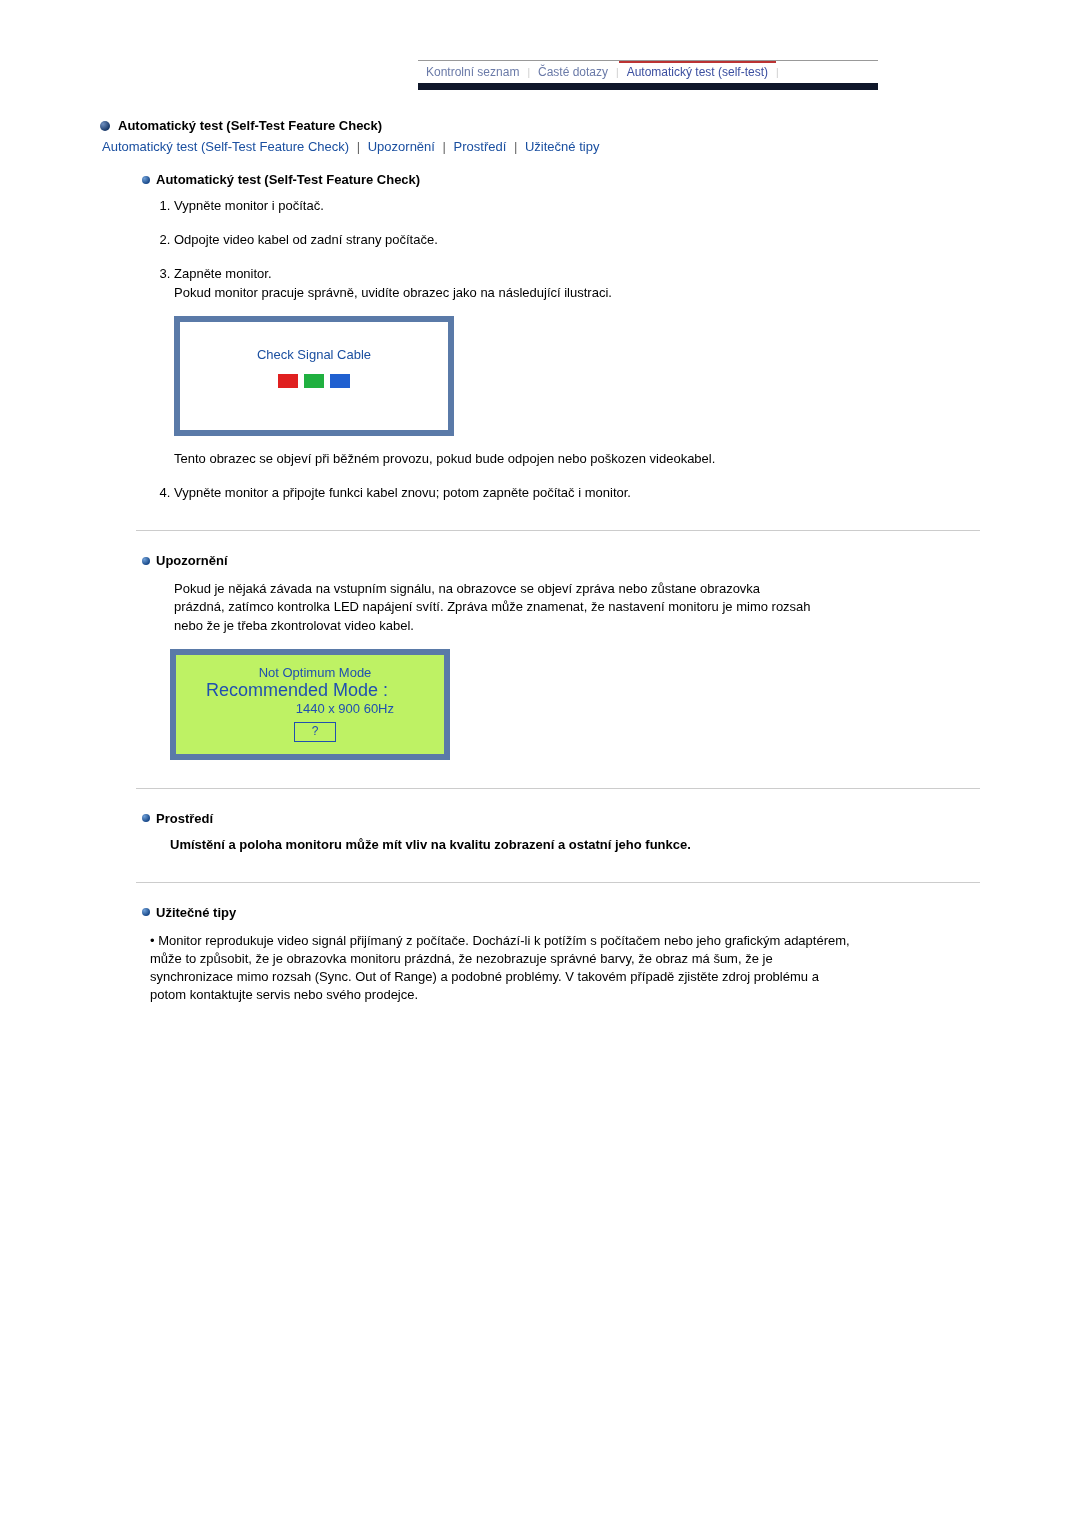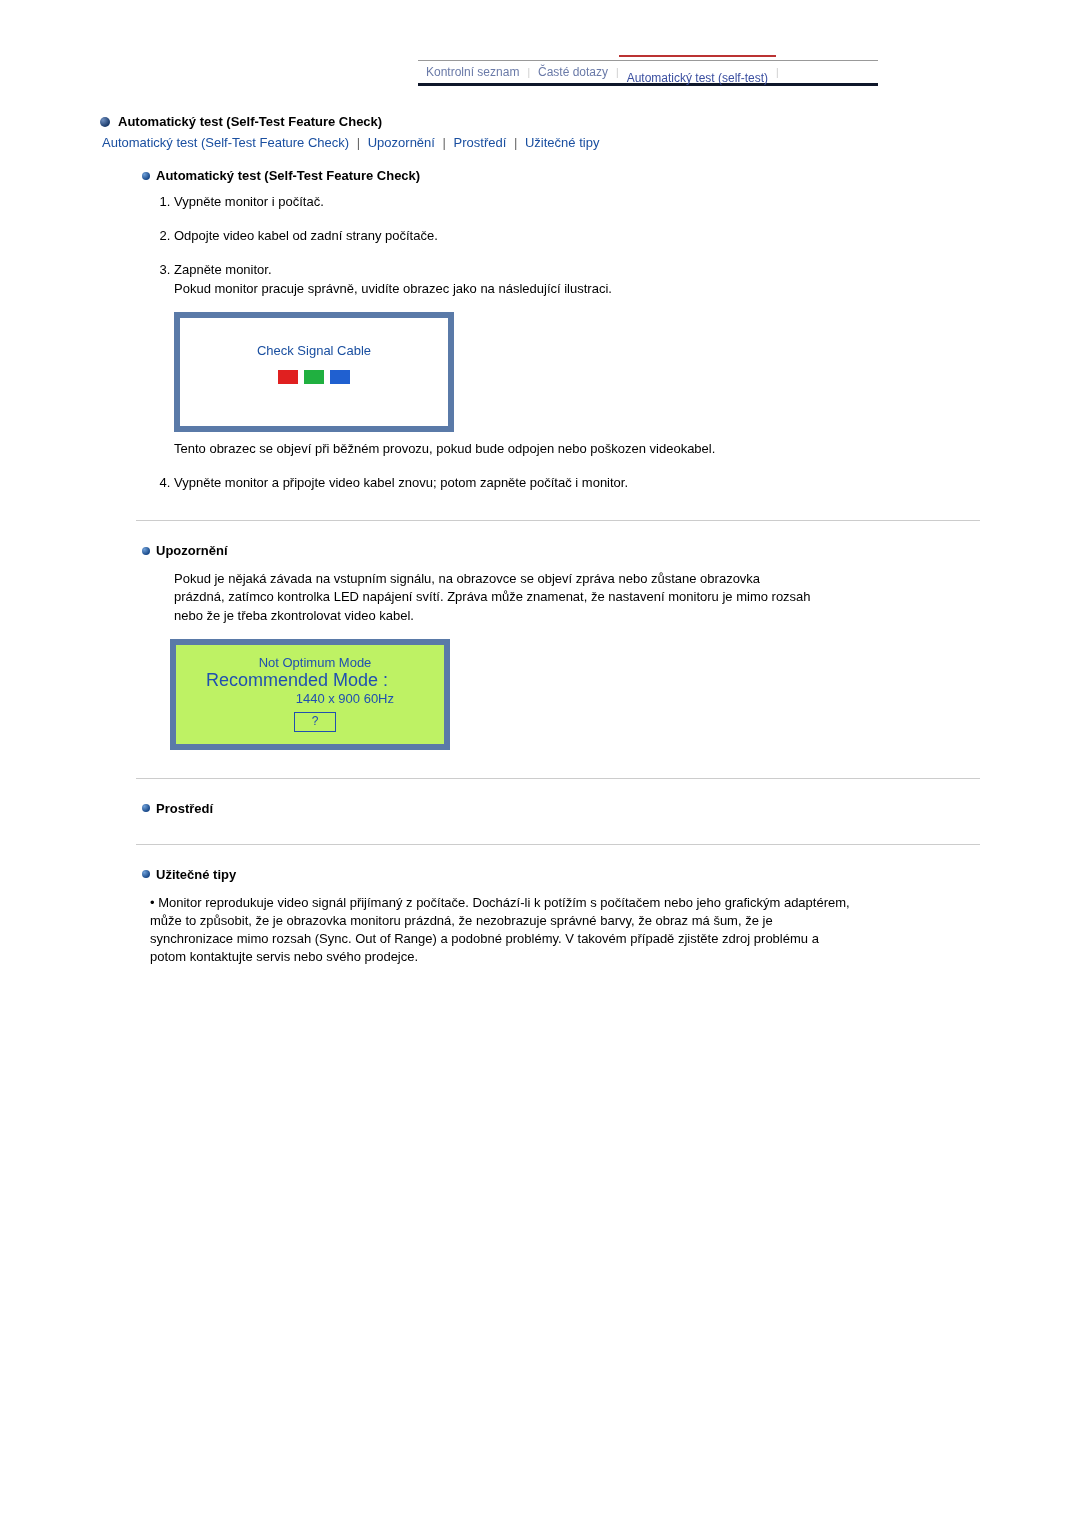--- a/index.html
+++ b/index.html
@@ -10,21 +10,21 @@
     color: #000;
     background: #fff;
   }
   .page {
     width: 880px;
     margin: 0 auto;
     padding: 60px 100px 40px 100px;
   }
   .tabs-wrap {
     border-top: 1px solid #999;
-    border-bottom: 3px solid #0f172a;
+    border-bottom: 7px solid #0f172a;
     margin-bottom: 28px;
     margin-left: 318px;
     width: 460px;
     text-align: right;
   }
   .tabs {
     display: flex;
     height: 22px;
     align-items: center;
   }
@@ -34,21 +34,21 @@
     color: #6a7aa8;
     white-space: nowrap;
   }
   .tab-sep {
     color: #ccc;
     font-size: 10px;
   }
   .tab.active {
     color: #3b4fa0;
     border-top: 2px solid #b33;
-    padding-top: 14px;
+    padding-top: 2px;
   }
   .heading-row {
     display: flex;
     align-items: center;
     gap: 8px;
     margin-bottom: 6px;
   }
   .ball {
     width: 10px;
     height: 10px;
@@ -95,21 +95,21 @@
   }
   .ol {
     margin: 10px 0 0 56px;
     padding-left: 18px;
     line-height: 1.4;
   }
   .ol li {
     margin-bottom: 16px;
   }
   .illustration {
-    margin: 14px 0 8px 0;
+    margin: 14px 0 14px 0;
     width: 280px;
     height: 120px;
     background: #5a7aa8;
     padding: 6px;
     box-sizing: border-box;
   }
   .ill-inner {
     width: 100%;
     height: 108px;
     background: #fff;
@@ -241,21 +241,21 @@
           <div class="squares">
             <div class="sq red"></div>
             <div class="sq green"></div>
             <div class="sq blue"></div>
           </div>
         </div>
       </div>
       <span>Tento obrazec se objeví při běžném provozu, pokud bude odpojen nebo poškozen videokabel.</span>
     </li>
     <li>
-      <span>Vypněte monitor a připojte video kabel znovu; potom zapněte počítač i monitor.</span><br>
+      <span>Vypněte monitor a připojte funkci kabel znovu; potom zapněte počítač i monitor.</span><br>
     </li>
   </ol>
 
   <hr class="section">
 
   <div class="sub-heading">
     <span class="bullet-icon"></span>
     <span class="sub-title">Upozornění</span>
   </div>
 
@@ -270,20 +270,21 @@
     </div>
   </div>
 
   <hr class="section">
 
   <div class="sub-heading">
     <span class="bullet-icon"></span>
     <span class="sub-title">Prostředí</span>
   </div>
 
+  <div class="env-bold">Umístění a poloha monitoru může mít vliv na kvalitu zobrazení a ostatní jeho funkce.</div>
 
 
   <hr class="section">
 
   <div class="sub-heading">
     <span class="bullet-icon"></span>
     <span class="sub-title">Užitečné tipy</span>
   </div>
 
   <div class="tips-p"><span class="lead">Monitor reprodukuje video signál přijímaný z počítače. Dochází-li k potížím s počítačem nebo jeho grafickým adaptérem, může to způsobit, že je obrazovka monitoru prázdná, že nezobrazuje správné barvy, že obraz má šum, že je synchronizace mimo rozsah (Sync. Out of Range) a podobné problémy. V takovém případě zjistěte zdroj problému a potom kontaktujte servis nebo svého prodejce.</span></div>

